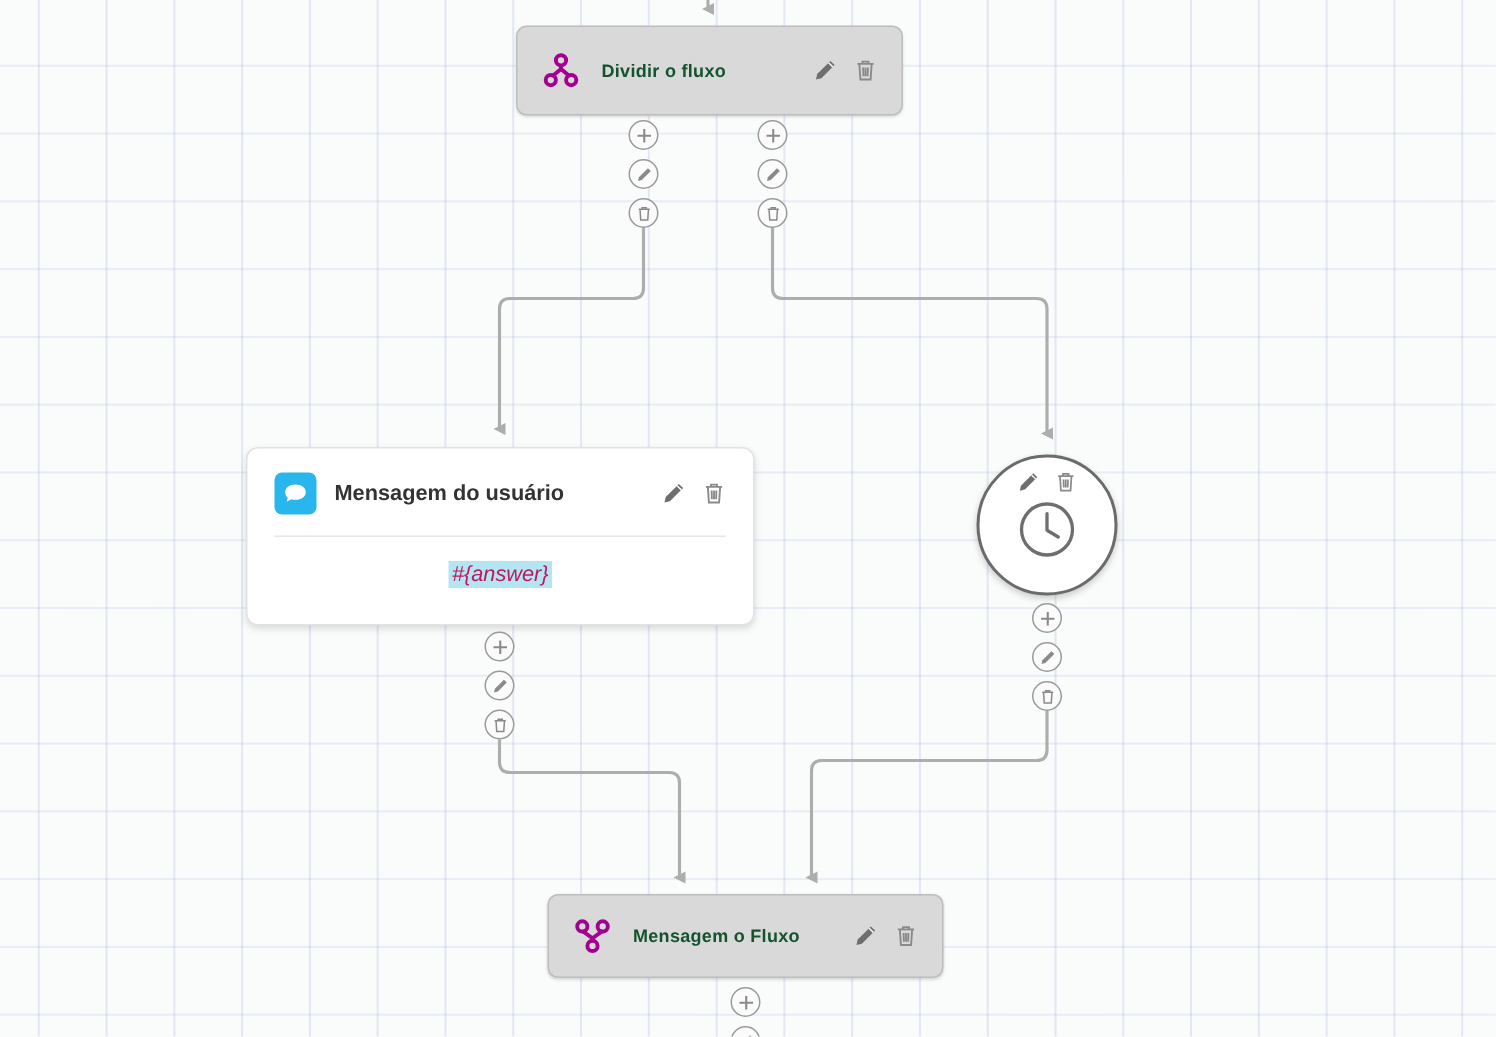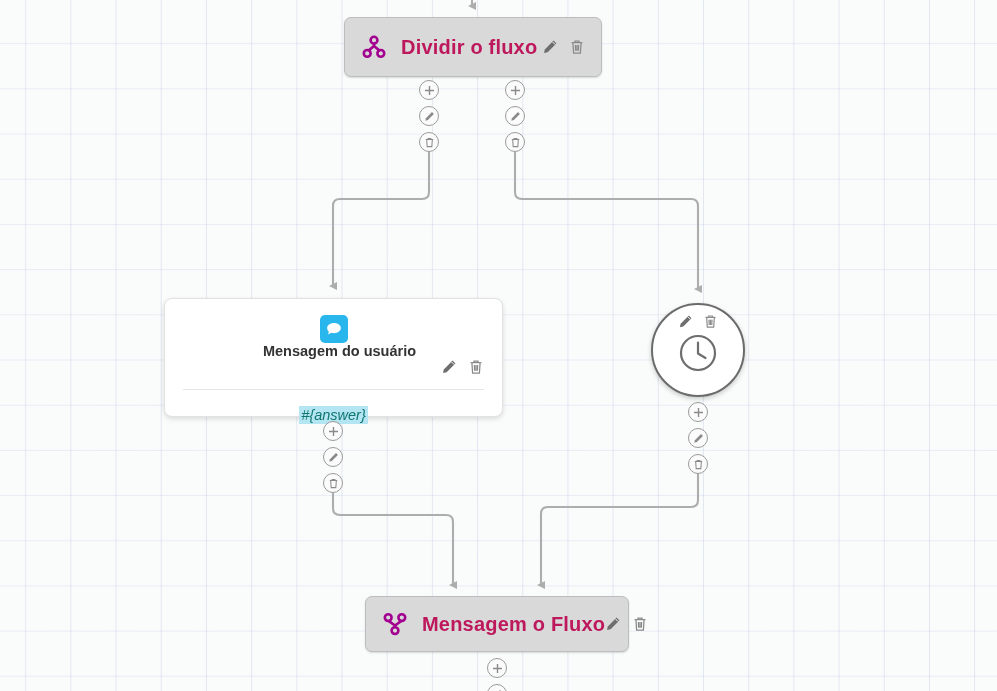--- a/index.html
+++ b/index.html
@@ -23,39 +23,39 @@
   .node-box{
     position:absolute;
     background:#d9d9d9;
     border:1px solid #bdbdbd;
     border-radius:7px;
     box-shadow:0 1px 2px rgba(0,0,0,0.14);
     display:flex;align-items:center;
     box-sizing:border-box;
   }
   .node-title{
-    font-size:20px;font-weight:bold;color:#be185d;
+    font-size:12px;font-weight:bold;color:#14532d;
     letter-spacing:0.2px;white-space:nowrap;
   }
 
   
   .card-node{
     position:absolute;background:#ffffff;
     border:1px solid #e2e2e2;border-radius:8px;
     box-shadow:0 2px 5px rgba(0,0,0,0.13);
     box-sizing:border-box;
   }
-  .card-head{display:flex;align-items:center;padding:16px 18px 0 18px;flex-direction:column;}
+  .card-head{display:flex;align-items:center;padding:16px 18px 0 18px;}
   .card-title{font-size:14.5px;font-weight:bold;color:#333;margin-left:12px;white-space:nowrap;}
   .card-rule{height:1px;background:#e6e6e6;margin:14px 18px 0 18px;}
   .card-body{
     text-align:center;padding:16px 18px 22px 18px;
   }
   .var-token{
-    font-style:italic;font-size:14.5px;color:#0f766e;
+    font-style:italic;font-size:14.5px;color:#be185d;
     background:#b3e5f2;padding:1px 2px;
   }
 
   
   .round-node{
     position:absolute;border-radius:50%;
     background:#ffffff;border:2px solid #6b6b6b;
     box-shadow:0 2px 5px rgba(0,0,0,0.2);
     box-sizing:border-box;
     display:flex;flex-direction:column;align-items:center;

